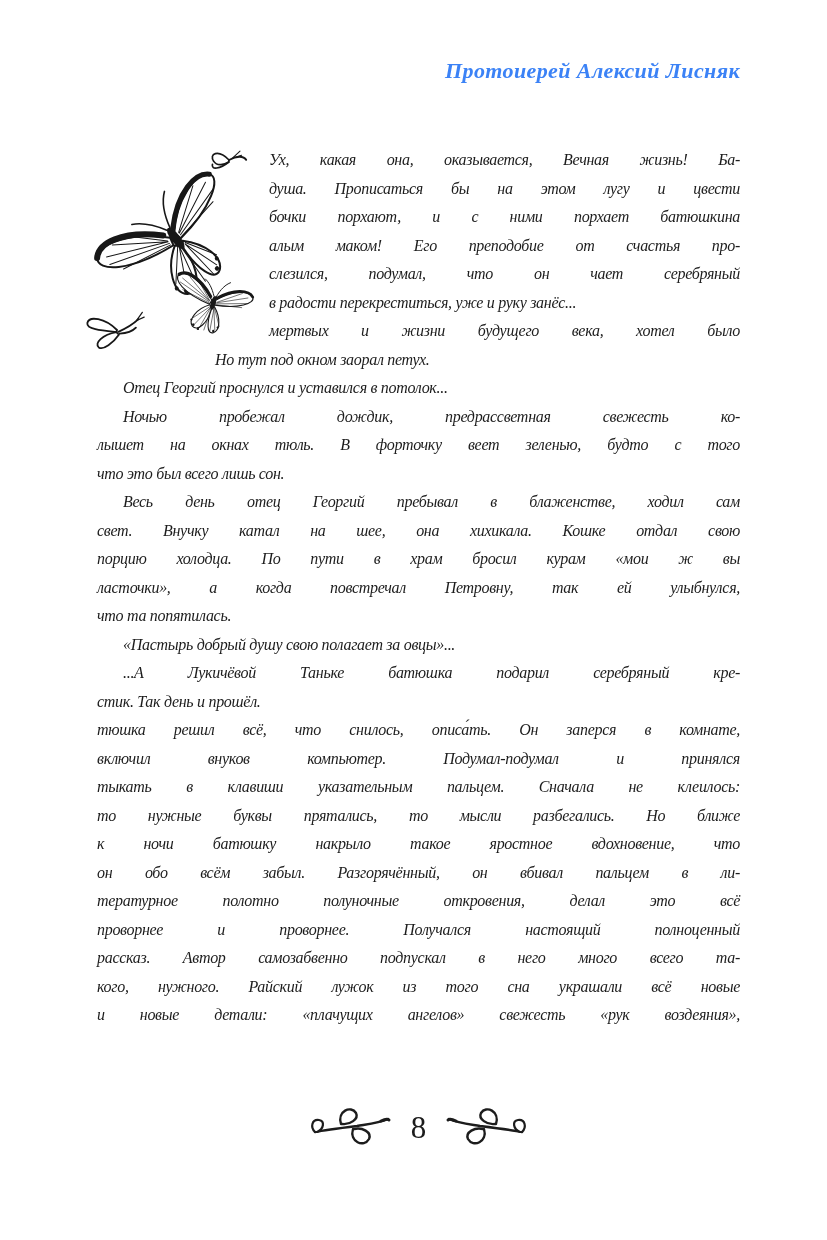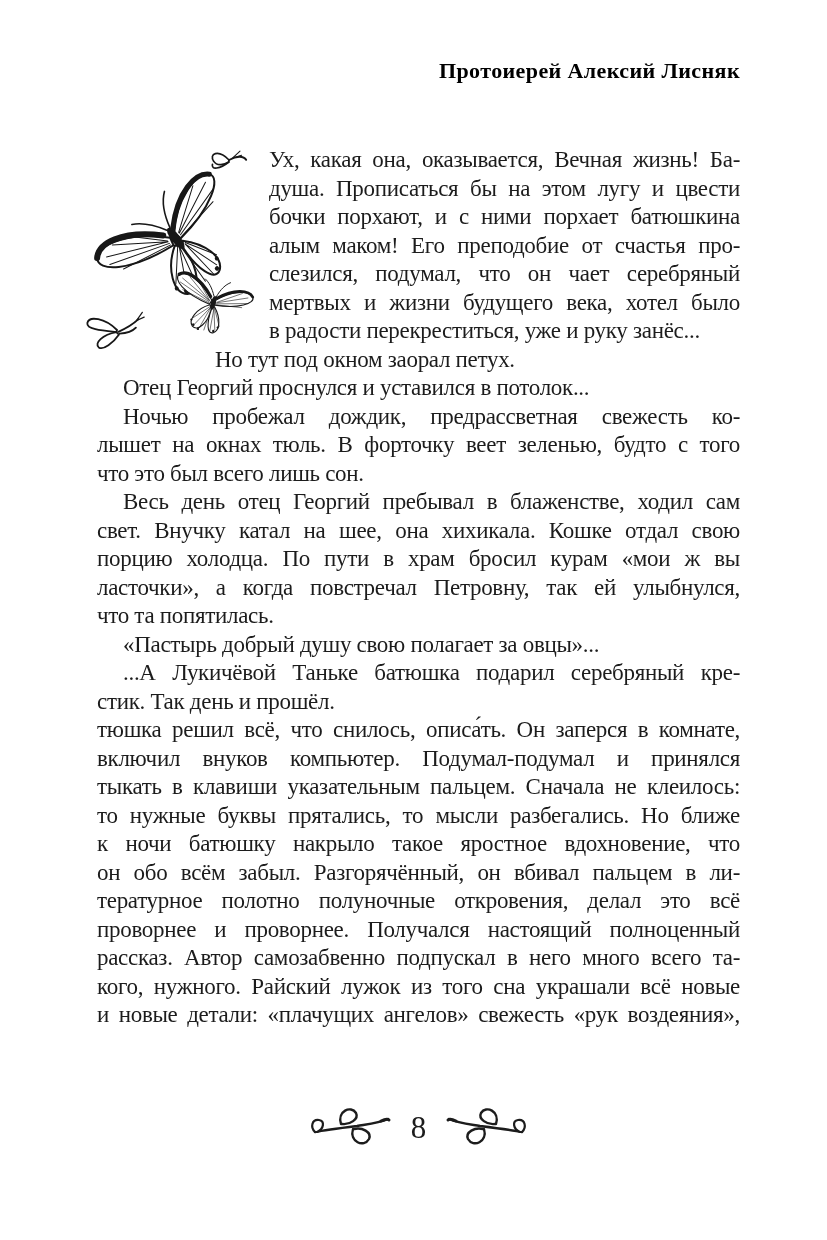--- a/index.html
+++ b/index.html
@@ -7,37 +7,39 @@
     position:relative;
     width:827px;height:1240px;
     background:#ffffff;
     overflow:hidden;
     font-family:"Liberation Serif","DejaVu Serif",serif;
     color:#1c1c1c;
   }
   .running-header{
     position:absolute;
     top:58px;right:87px;
+    font-style:italic;
     font-weight:600;
     font-size:22px;
     letter-spacing:0.4px;
-    color:#000000;
+    color:#3b82f6;
   }
   .body-text{
     position:absolute;
     left:97px;top:146px;
     width:643px;
   }
   .line{
-    font-size:23px;
+    font-size:16px;
     line-height:28.5px;
     letter-spacing:-0.3px;
     text-align:justify;
     text-align-last:justify;
     white-space:nowrap;
+    font-style:italic;
   }
   .line{white-space:normal;}
   .line.end{text-align-last:left;}
   .line.beside{margin-left:172px;}
   .line.exit{margin-left:118px;}
   .line.indent{text-indent:26px;}
   .butterflies{
     position:absolute;
     left:-14px;top:-4px;
     width:174px;height:214px;
@@ -114,22 +116,22 @@
         <path d="M21,-6 L28,-13 M21,-6 L29,-8" stroke-width="1.2"></path>
       </g>
     </svg>
 
     <div>
         <div class="line beside">Ух, какая она, оказывается, Вечная жизнь! Ба-</div>
         <div class="line beside">душа. Прописаться бы на этом лугу и цвести</div>
         <div class="line beside">бочки порхают, и с ними порхает батюшкина</div>
         <div class="line beside">алым маком! Его преподобие от счастья про-</div>
         <div class="line beside">слезился, подумал, что он чает серебряный</div>
+        <div class="line beside end">в радости перекреститься, уже и руку занёс...</div>
         <div class="line beside">мертвых и жизни будущего века, хотел было</div>
-        <div class="line beside end">в радости перекреститься, уже и руку занёс...</div>
         <div class="line exit end">Но тут под окном заорал петух.</div>
         <div class="line indent end">Отец Георгий проснулся и уставился в потолок...</div>
         <div class="line indent">Ночью пробежал дождик, предрассветная свежесть ко-</div>
         <div class="line">лышет на окнах тюль. В форточку веет зеленью, будто с того</div>
         <div class="line end">что это был всего лишь сон.</div>
         <div class="line indent">Весь день отец Георгий пребывал в блаженстве, ходил сам</div>
         <div class="line">свет. Внучку катал на шее, она хихикала. Кошке отдал свою</div>
         <div class="line">порцию холодца. По пути в храм бросил курам «мои ж вы</div>
         <div class="line">ласточки», а когда повстречал Петровну, так ей улыбнулся,</div>
         <div class="line end">что та попятилась.</div>

